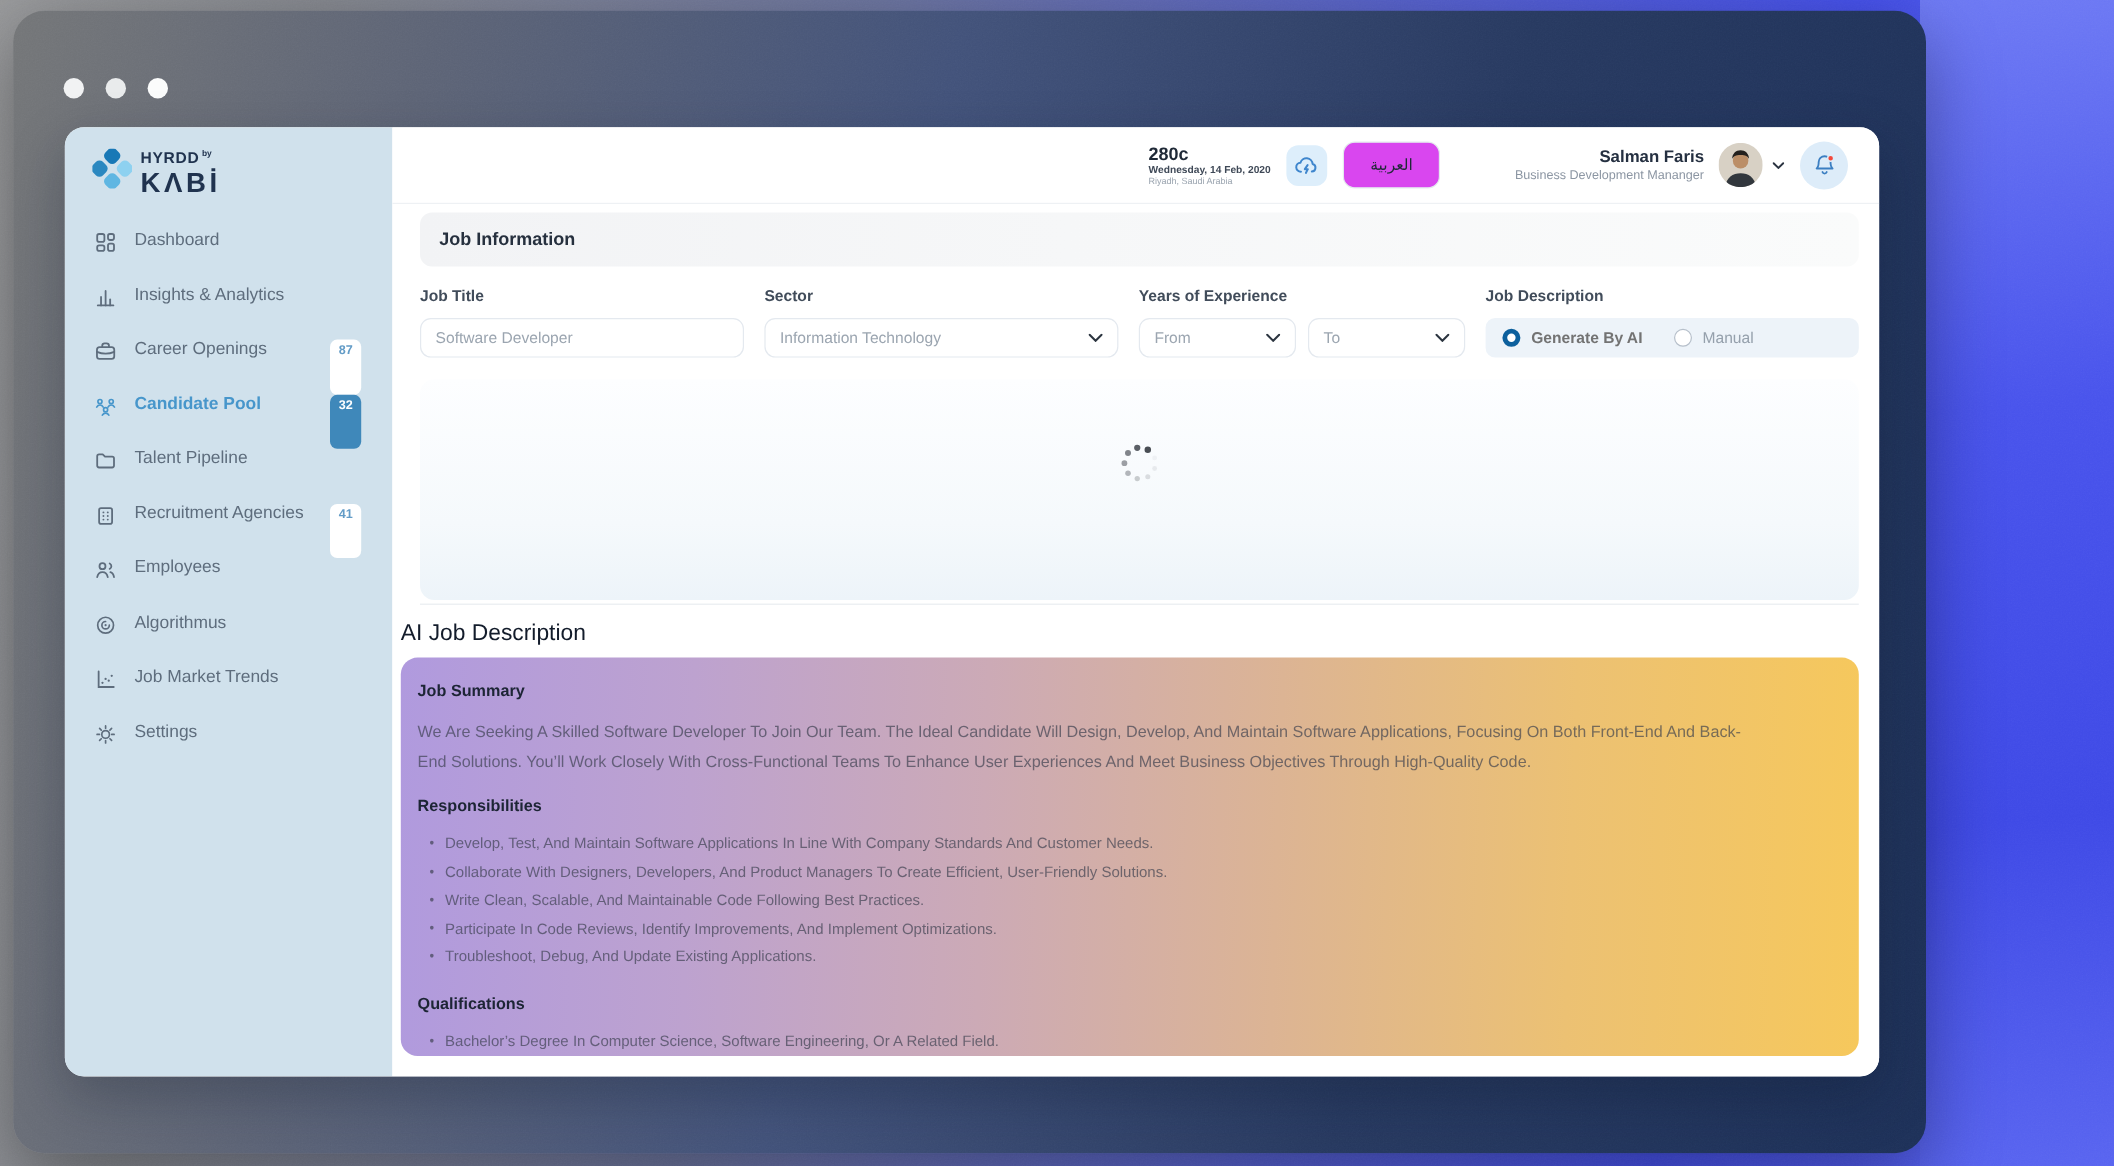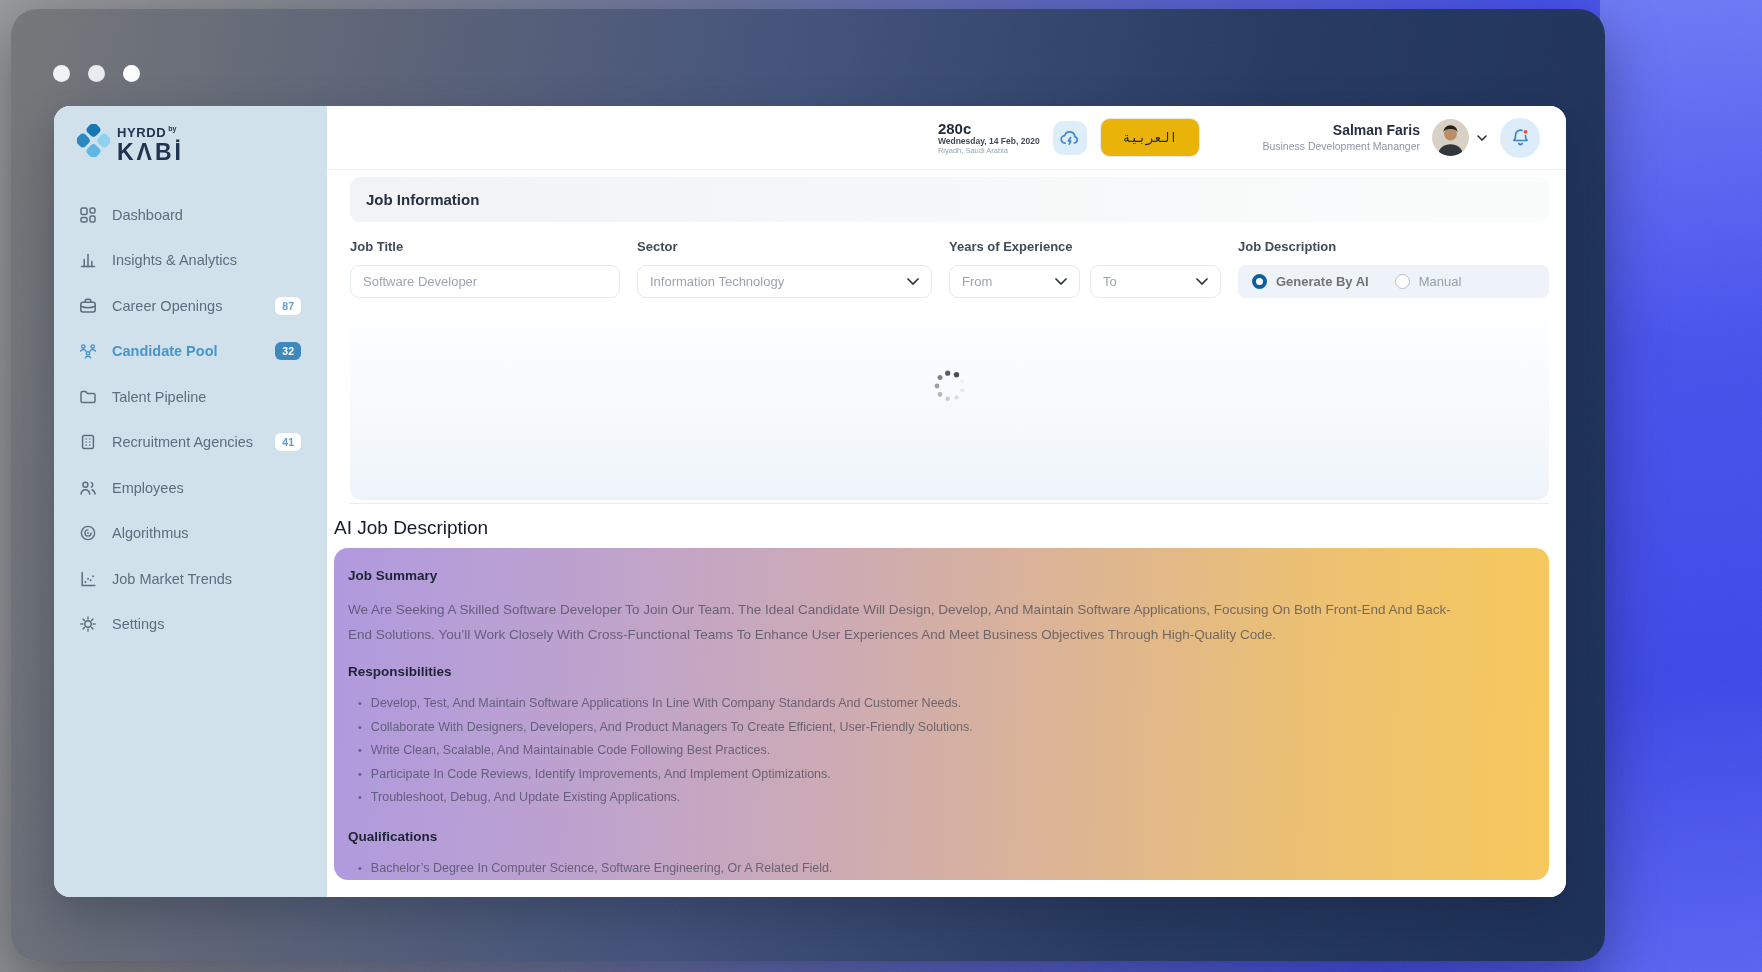--- a/index.html
+++ b/index.html
@@ -21,40 +21,40 @@
     overflow:hidden;z-index:4;box-shadow:0 18px 45px rgba(10,20,40,.28);}
 
   
   .sidebar{position:absolute;left:0;top:0;width:273px;height:100%;background:#d0e1ec;}
   .logo{position:absolute;left:23px;top:18px;display:flex;align-items:flex-start;gap:7px;}
   .logo-text{line-height:1;}
   .logo-top{font-size:13px;font-weight:700;color:#20334f;letter-spacing:.6px;}
   .logo-by{font-size:7px;font-weight:700;color:#20334f;vertical-align:super;margin-left:2px;}
   .logo-bottom{font-size:23px;font-weight:700;color:#20334f;letter-spacing:3px;margin-top:1px;}
   .nav{position:absolute;top:86px;left:0;right:0;}
-  .nav-item{height:45.5px;display:flex;align-items:center;gap:14px;padding:0 26px 0 24px;
+  .nav-item{height:45.5px;display:flex;gap:14px;padding:0 26px 0 24px;
     color:#5e6d7d;font-size:14.5px;font-weight:500;cursor:pointer;}
   .nav-item svg{flex:0 0 auto;}
   .nav-item .label{flex:1;}
   .nav-item.active{color:#4796cb;font-weight:600;}
   .badge{font-size:10.5px;font-weight:700;padding:3px 7px;border-radius:6px;background:#fff;color:#639cc7;}
   .badge.solid{background:#3f88ba;color:#fff;}
 
   
   .main{position:absolute;left:273px;top:0;right:0;bottom:0;background:#fff;}
   .topbar{position:absolute;top:0;left:0;right:0;height:64px;border-bottom:1px solid #eef1f4;
     display:flex;align-items:center;justify-content:flex-end;padding-right:26px;box-sizing:border-box;}
   .temp-block{line-height:1.15;}
   .temp{font-size:15px;font-weight:700;color:#1f2937;}
   .date{font-size:8.5px;font-weight:700;color:#3f4957;}
   .loc{font-size:7.5px;color:#9aa4af;}
   .weather{width:34px;height:34px;border-radius:10px;background:#ddeefb;display:flex;align-items:center;
     justify-content:center;margin-left:13px;cursor:pointer;}
-  .lang-btn{height:37px;padding:0 22px;margin-left:13px;border:1px solid #e4e9ee;border-radius:10px;background:#eab308;
-    font-family:Liberation Mono, monospace;font-size:13px;color:#1f2937;cursor:pointer;display:flex;align-items:center;}
+  .lang-btn{height:37px;padding:0 22px;margin-left:13px;border:1px solid #e4e9ee;border-radius:10px;background:#d946ef;
+    font-family:Liberation Sans, sans-serif;font-size:13px;color:#1f2937;cursor:pointer;display:flex;align-items:center;}
   .user{text-align:right;line-height:1.25;margin-left:62px;}
   .user-name{font-size:14px;font-weight:700;color:#253041;}
   .user-role{font-size:10.5px;color:#8c96a3;}
   .avatar{width:37px;height:37px;border-radius:50%;overflow:hidden;margin-left:12px;cursor:pointer;flex:0 0 auto;}
   .caret{margin-left:8px;cursor:pointer;display:flex;}
   .bell-wrap{width:40px;height:40px;border-radius:50%;background:#ddecf9;display:flex;align-items:center;
     justify-content:center;margin-left:13px;cursor:pointer;}
 
   .content{position:absolute;top:64px;left:23px;width:1199px;}
   .section-bar{margin-top:7px;height:45px;border-radius:10px;display:flex;align-items:center;padding:0 16px;

